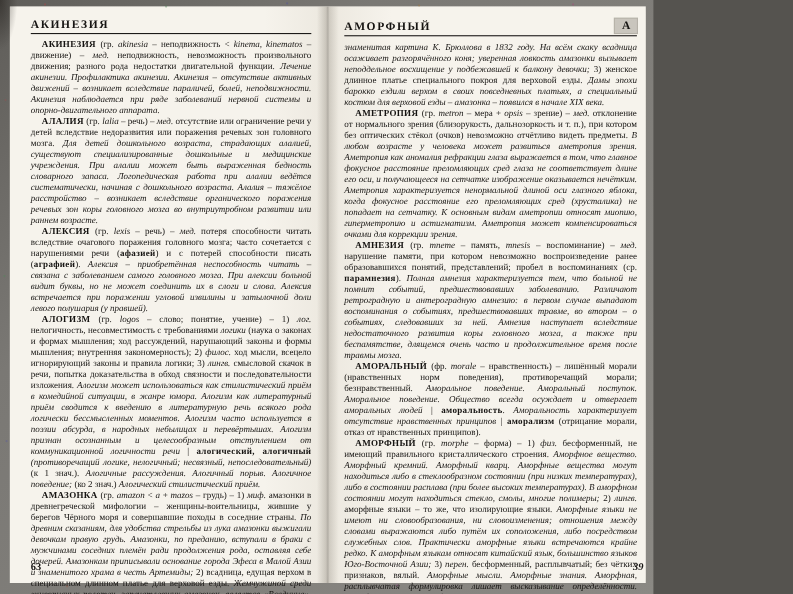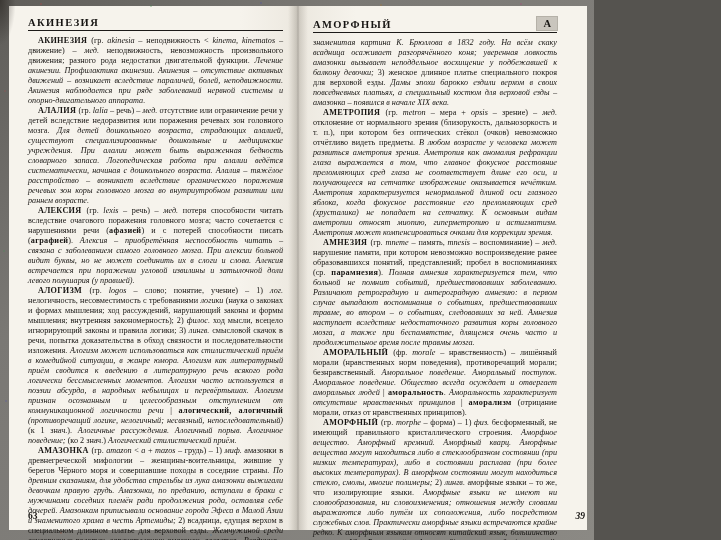--- a/index.html
+++ b/index.html
@@ -7,21 +7,21 @@
         padding:6px 7px 10px 9px;background:linear-gradient(135deg,#5f5d59 0%,#7a7874 30%,#8b8984 100%);
         overflow:hidden;font-family:"Liberation Serif",serif;}
   .spread{position:relative;width:100%;height:100%;background:#f4f1ea;
           box-shadow:inset 0 0 8px rgba(40,35,28,.45);display:flex;}
   .spread::after{content:"";position:absolute;top:0;bottom:0;left:50%;width:20px;
           transform:translateX(-50%);pointer-events:none;
           background:linear-gradient(to right,rgba(60,52,40,0) 0%,rgba(60,52,40,.20) 42%,
           rgba(40,34,26,.30) 50%,rgba(60,52,40,.16) 58%,rgba(60,52,40,0) 100%);}
   .page{position:relative;width:50%;box-sizing:border-box;color:#161412;}
   .page.left{padding:11px 15px 26px 19px;background:linear-gradient(to right,#f6f3ec 80%,#ece8df 100%);}
-  .page.right{padding:11px 30px 26px 15px;background:linear-gradient(to left,#f6f3ec 80%,#ece8df 100%);}
+  .page.right{padding:11px 8px 26px 15px;background:linear-gradient(to left,#f6f3ec 80%,#ece8df 100%);}
   .page-header{display:flex;justify-content:space-between;align-items:flex-end;
           border-bottom:1.6px solid #1c1a18;padding-bottom:2px;margin-bottom:5px;}
   .head-title{font-weight:bold;font-size:10.5px;letter-spacing:1.4px;}
   .corner-letter{font-weight:bold;font-size:10.5px;background:#c9c5bd;
           padding:0 6px;line-height:13px;box-shadow:0 0 0 1px #b5b1a8;}
   .text{font-size:8.2px;line-height:10px;text-align:justify;
         text-justify:inter-word;hyphens:auto;}
   .text p{margin:0;text-indent:10px;}
   .text p.cont{text-indent:0;}
   .text b{letter-spacing:.3px;}

